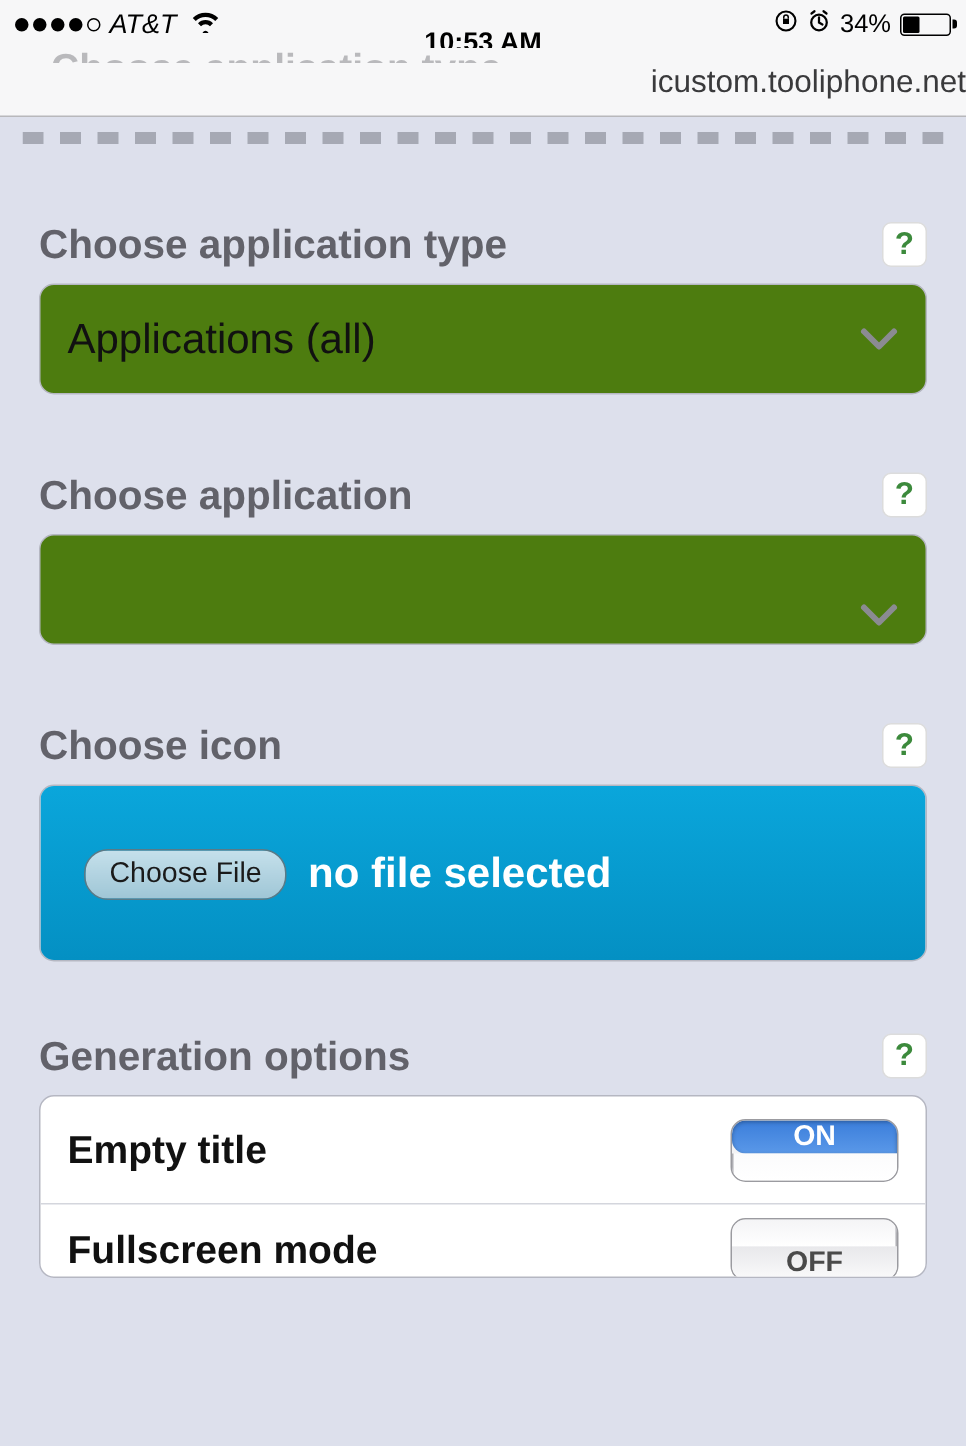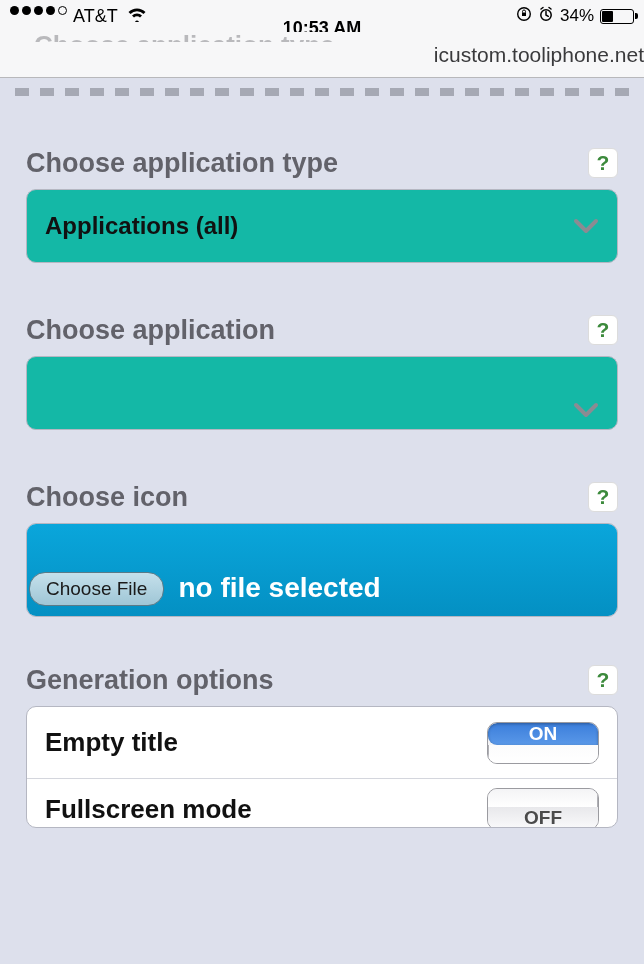--- a/index.html
+++ b/index.html
@@ -14,21 +14,21 @@
       height: 32px;
       background: #f7f7f8;
       display: flex;
       align-items: center;
       justify-content: space-between;
       padding: 0 10px;
       font-size: 18px;
       color: #000;
       font-weight: 400;
     }
-    .status-left { display: flex; align-items: flex-start; gap: 6px; }
+    .status-left { display: flex; align-items: center; gap: 6px; font-style: italic; }
     .signal-dots { display: flex; gap: 3px; align-items: center;}
     .dot { width: 9px; height: 9px; border-radius: 50%; background: #000; }
     .dot.empty { background: transparent; border: 1.3px solid #000; }
     .wifi-icon { margin-left: 3px; }
     .status-center { font-weight: 700; position: absolute; left: 50%; transform: translateX(-50%); margin-top: 24px;}
     .status-right { display: flex; align-items: center; gap: 6px; font-size: 17px;}
     .battery-shell {
       width: 34px; height: 15px; border: 1.5px solid #000; border-radius: 3px; position: relative; display: inline-block;
     }
     .battery-fill { position: absolute; left: 1px; top: 1px; bottom: 1px; width: 34%; background: #000; border-radius: 1px;}
@@ -78,28 +78,28 @@
       border-radius: 6px;
       color: #3c8a3c;
       font-weight: 700;
       font-size: 21px;
       display: flex; align-items: center; justify-content: center;
       cursor: pointer;
     }
     .select-box {
       width: 100%;
       height: 74px;
-      background: #14b8a6;
+      background: #4d7c0f;
       border: 1.5px solid #b5b7c2;
       border-radius: 10px;
       display: flex;
       align-items: center;
       padding: 0 18px;
-      font-size: 24px;
-      font-weight: 700;
+      font-size: 28px;
+      font-weight: 400;
       color: #111;
       position: relative;
       cursor: pointer;
     }
     .chevron {
       position: absolute;
       right: 18px;
       top: 50%;
       transform: translateY(-50%);
     }
@@ -131,25 +131,25 @@
     .clear-btn {
       width: 30px; height: 30px; border-radius: 50%;
       background: #bcbcbe;
       color: #fff;
       display: flex; align-items: center; justify-content: center;
       font-size: 19px; font-weight: 700;
       cursor: pointer;
       flex-shrink: 0;
     }
     .file-row {
-      height: 92px;
+      height: 116px;
       background: linear-gradient(#0aa6db, #0490c3);
       display: flex;
-      align-items: flex-end;
-      padding: 10px 2px;
+      align-items: center;
+      padding: 10px 29px;
       gap: 14px;
     }
     .choose-file-btn {
       background: linear-gradient(#c5e0eb, #9fc6d6);
       border: 1px solid #5a7a87;
       border-radius: 16px;
       height: 34px;
       padding: 0 16px;
       font-size: 19px;
       color: #1a1a1a;

